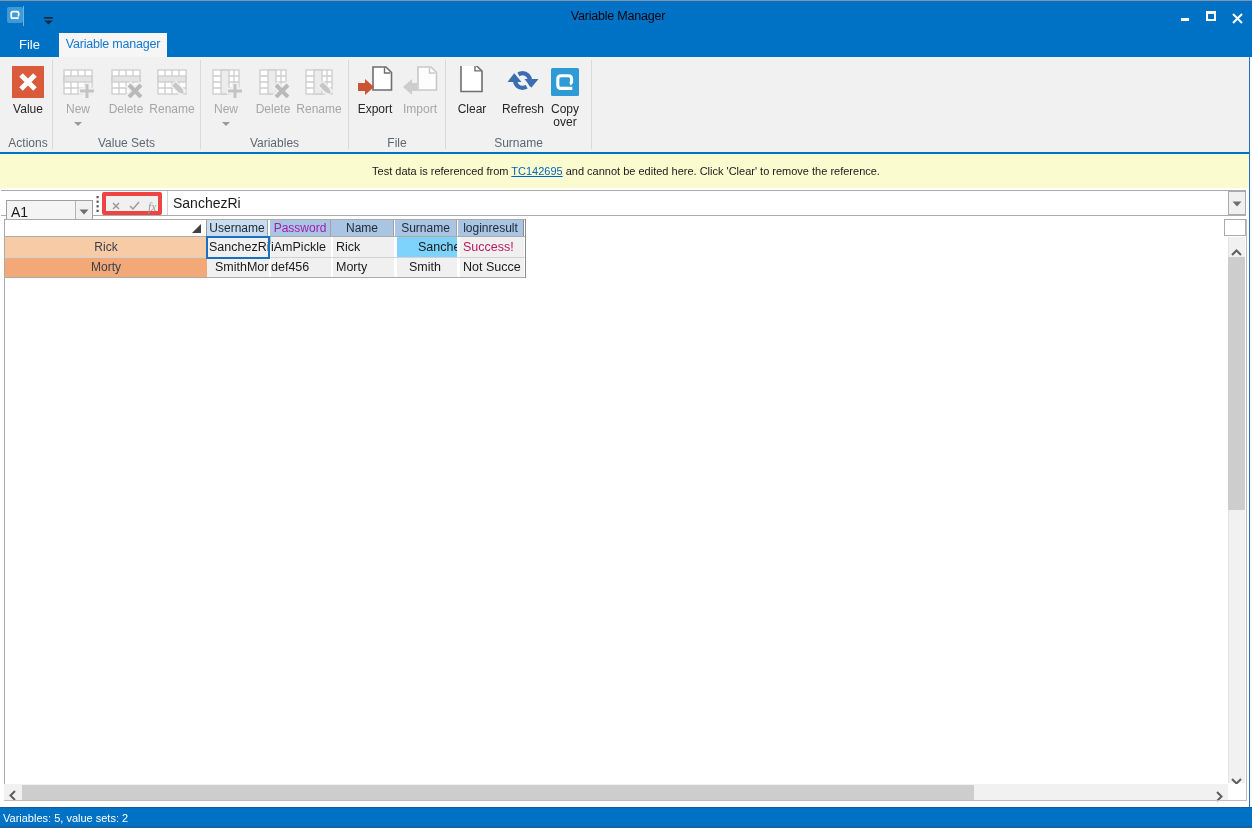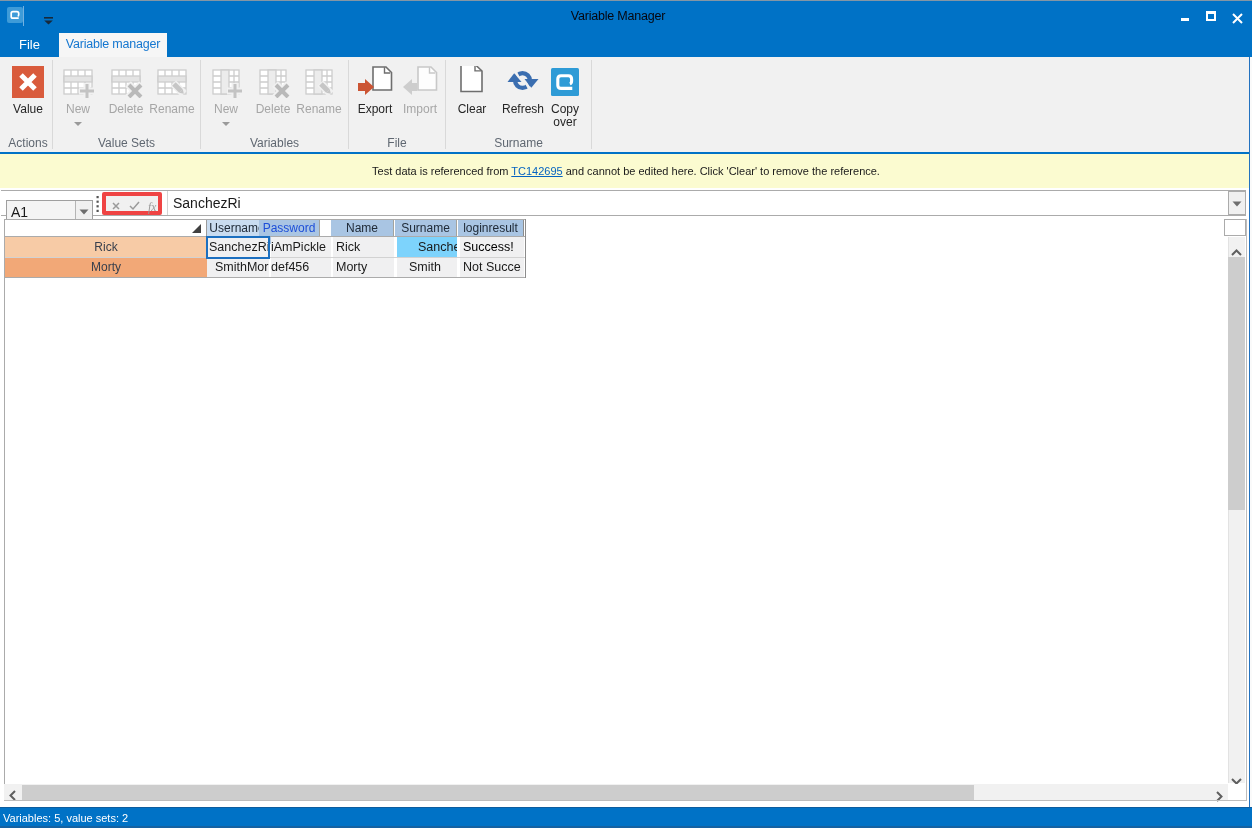--- a/index.html
+++ b/index.html
@@ -292,32 +292,32 @@
   <div class="abs" style="left:4px;top:0;width:522px;height:1px;background:#ababab;"></div>
   <div class="abs" style="left:4px;top:0;width:1px;height:581px;background:#ababab;"></div>
 
   <div class="cell" style="left:5px;top:1px;width:202px;height:16px;background:#fff;border-right:1px solid #9c9c9c;">
     <svg width="9" height="9" viewBox="0 0 9 9" style="position:absolute;right:5px;top:4px;">
         <path d="M9 0 L9 9 L0 9 Z" fill="#404040"></path>
       </svg>
   </div>
 
   <div class="cell" style="left:207px;top:1px;width:61px;height:16px;background:#c9dcf0;border-right:1px solid #a3a39d;font-size:12px;color:#202b38;text-align:center;line-height:16px;">Username</div>
-  <div class="cell" style="left:259px;top:1px;width:61px;height:24px;background:#a9c5e3;border-right:1px solid #a3a39d;font-size:12px;color:#1d4ed8;text-align:center;line-height:16px;">Password</div>
+  <div class="cell" style="left:270px;top:1px;width:61px;height:24px;background:#a9c5e3;border-right:1px solid #a3a39d;font-size:12px;color:#a21caf;text-align:center;line-height:16px;">Password</div>
   <div class="cell" style="left:331px;top:1px;width:63px;height:16px;background:#a9c5e3;border-right:1px solid #a3a39d;font-size:12px;color:#202b38;text-align:center;line-height:16px;">Name</div>
   <div class="cell" style="left:395px;top:1px;width:62px;height:16px;background:#a9c5e3;border-right:1px solid #a3a39d;font-size:12px;color:#202b38;text-align:center;line-height:16px;">Surname</div>
   <div class="cell" style="left:458px;top:1px;width:66px;height:16px;background:#a9c5e3;border-right:1px solid #8c8c8c;font-size:12px;color:#202b38;text-align:center;line-height:16px;">loginresult</div>
   <div class="abs" style="left:5px;top:17px;width:520px;height:1px;background:#ababab;"></div>
 
   <div class="cell" style="left:5px;top:18px;width:202px;height:20px;background:#f7cba6;font-size:12px;color:#39404d;text-align:center;line-height:20px;">Rick</div>
   <div class="cell" style="left:207px;top:18px;width:62px;height:20px;background:#f0f0f1;font-size:12.5px;color:#1a1a1a;line-height:20px;padding-left:2px;">SanchezRi</div>
   <div class="cell" style="left:271px;top:18px;width:60px;height:20px;background:#f0f0f1;font-size:12.5px;color:#1a1a1a;line-height:20px;">iAmPickle</div>
   <div class="cell" style="left:333px;top:18px;width:61px;height:20px;background:#f0f0f1;font-size:12.5px;color:#1a1a1a;line-height:20px;padding-left:3px;">Rick</div>
   <div class="cell" style="left:397px;top:18px;width:60px;height:20px;background:#7dd3fc;font-size:12.5px;color:#1a1a1a;line-height:20px;padding-left:21px;">Sanchez</div>
-  <div class="cell" style="left:460px;top:18px;width:64px;height:20px;background:#f0f0f1;font-size:12.5px;color:#000000;line-height:20px;padding-left:3px;">Success!</div>
+  <div class="cell" style="left:460px;top:18px;width:64px;height:20px;background:#f0f0f1;font-size:12.5px;color:#be185d;line-height:20px;padding-left:3px;">Success!</div>
   <div class="abs" style="left:5px;top:38px;width:520px;height:1px;background:#d2d2d2;"></div>
 
   <div class="cell" style="left:5px;top:39px;width:202px;height:19px;background:#f2a877;font-size:12px;color:#39404d;text-align:center;line-height:19px;">Morty</div>
   <div class="cell" style="left:207px;top:39px;width:62px;height:19px;background:#f0f0f1;font-size:12.5px;color:#1a1a1a;line-height:19px;padding-left:8px;">SmithMor</div>
   <div class="cell" style="left:271px;top:39px;width:60px;height:19px;background:#f0f0f1;font-size:12.5px;color:#1a1a1a;line-height:19px;">def456</div>
   <div class="cell" style="left:333px;top:39px;width:61px;height:19px;background:#f0f0f1;font-size:12.5px;color:#1a1a1a;line-height:19px;padding-left:3px;">Morty</div>
   <div class="cell" style="left:397px;top:39px;width:60px;height:19px;background:#f0f0f1;font-size:12.5px;color:#1a1a1a;line-height:19px;padding-left:12px;">Smith</div>
   <div class="cell" style="left:460px;top:39px;width:64px;height:19px;background:#f0f0f1;font-size:12.5px;color:#1a1a1a;line-height:19px;padding-left:3px;">Not Succe</div>
   <div class="abs" style="left:5px;top:58px;width:520px;height:1px;background:#ababab;"></div>
   <div class="abs" style="left:525px;top:0px;width:1px;height:59px;background:#8c8c8c;"></div>

